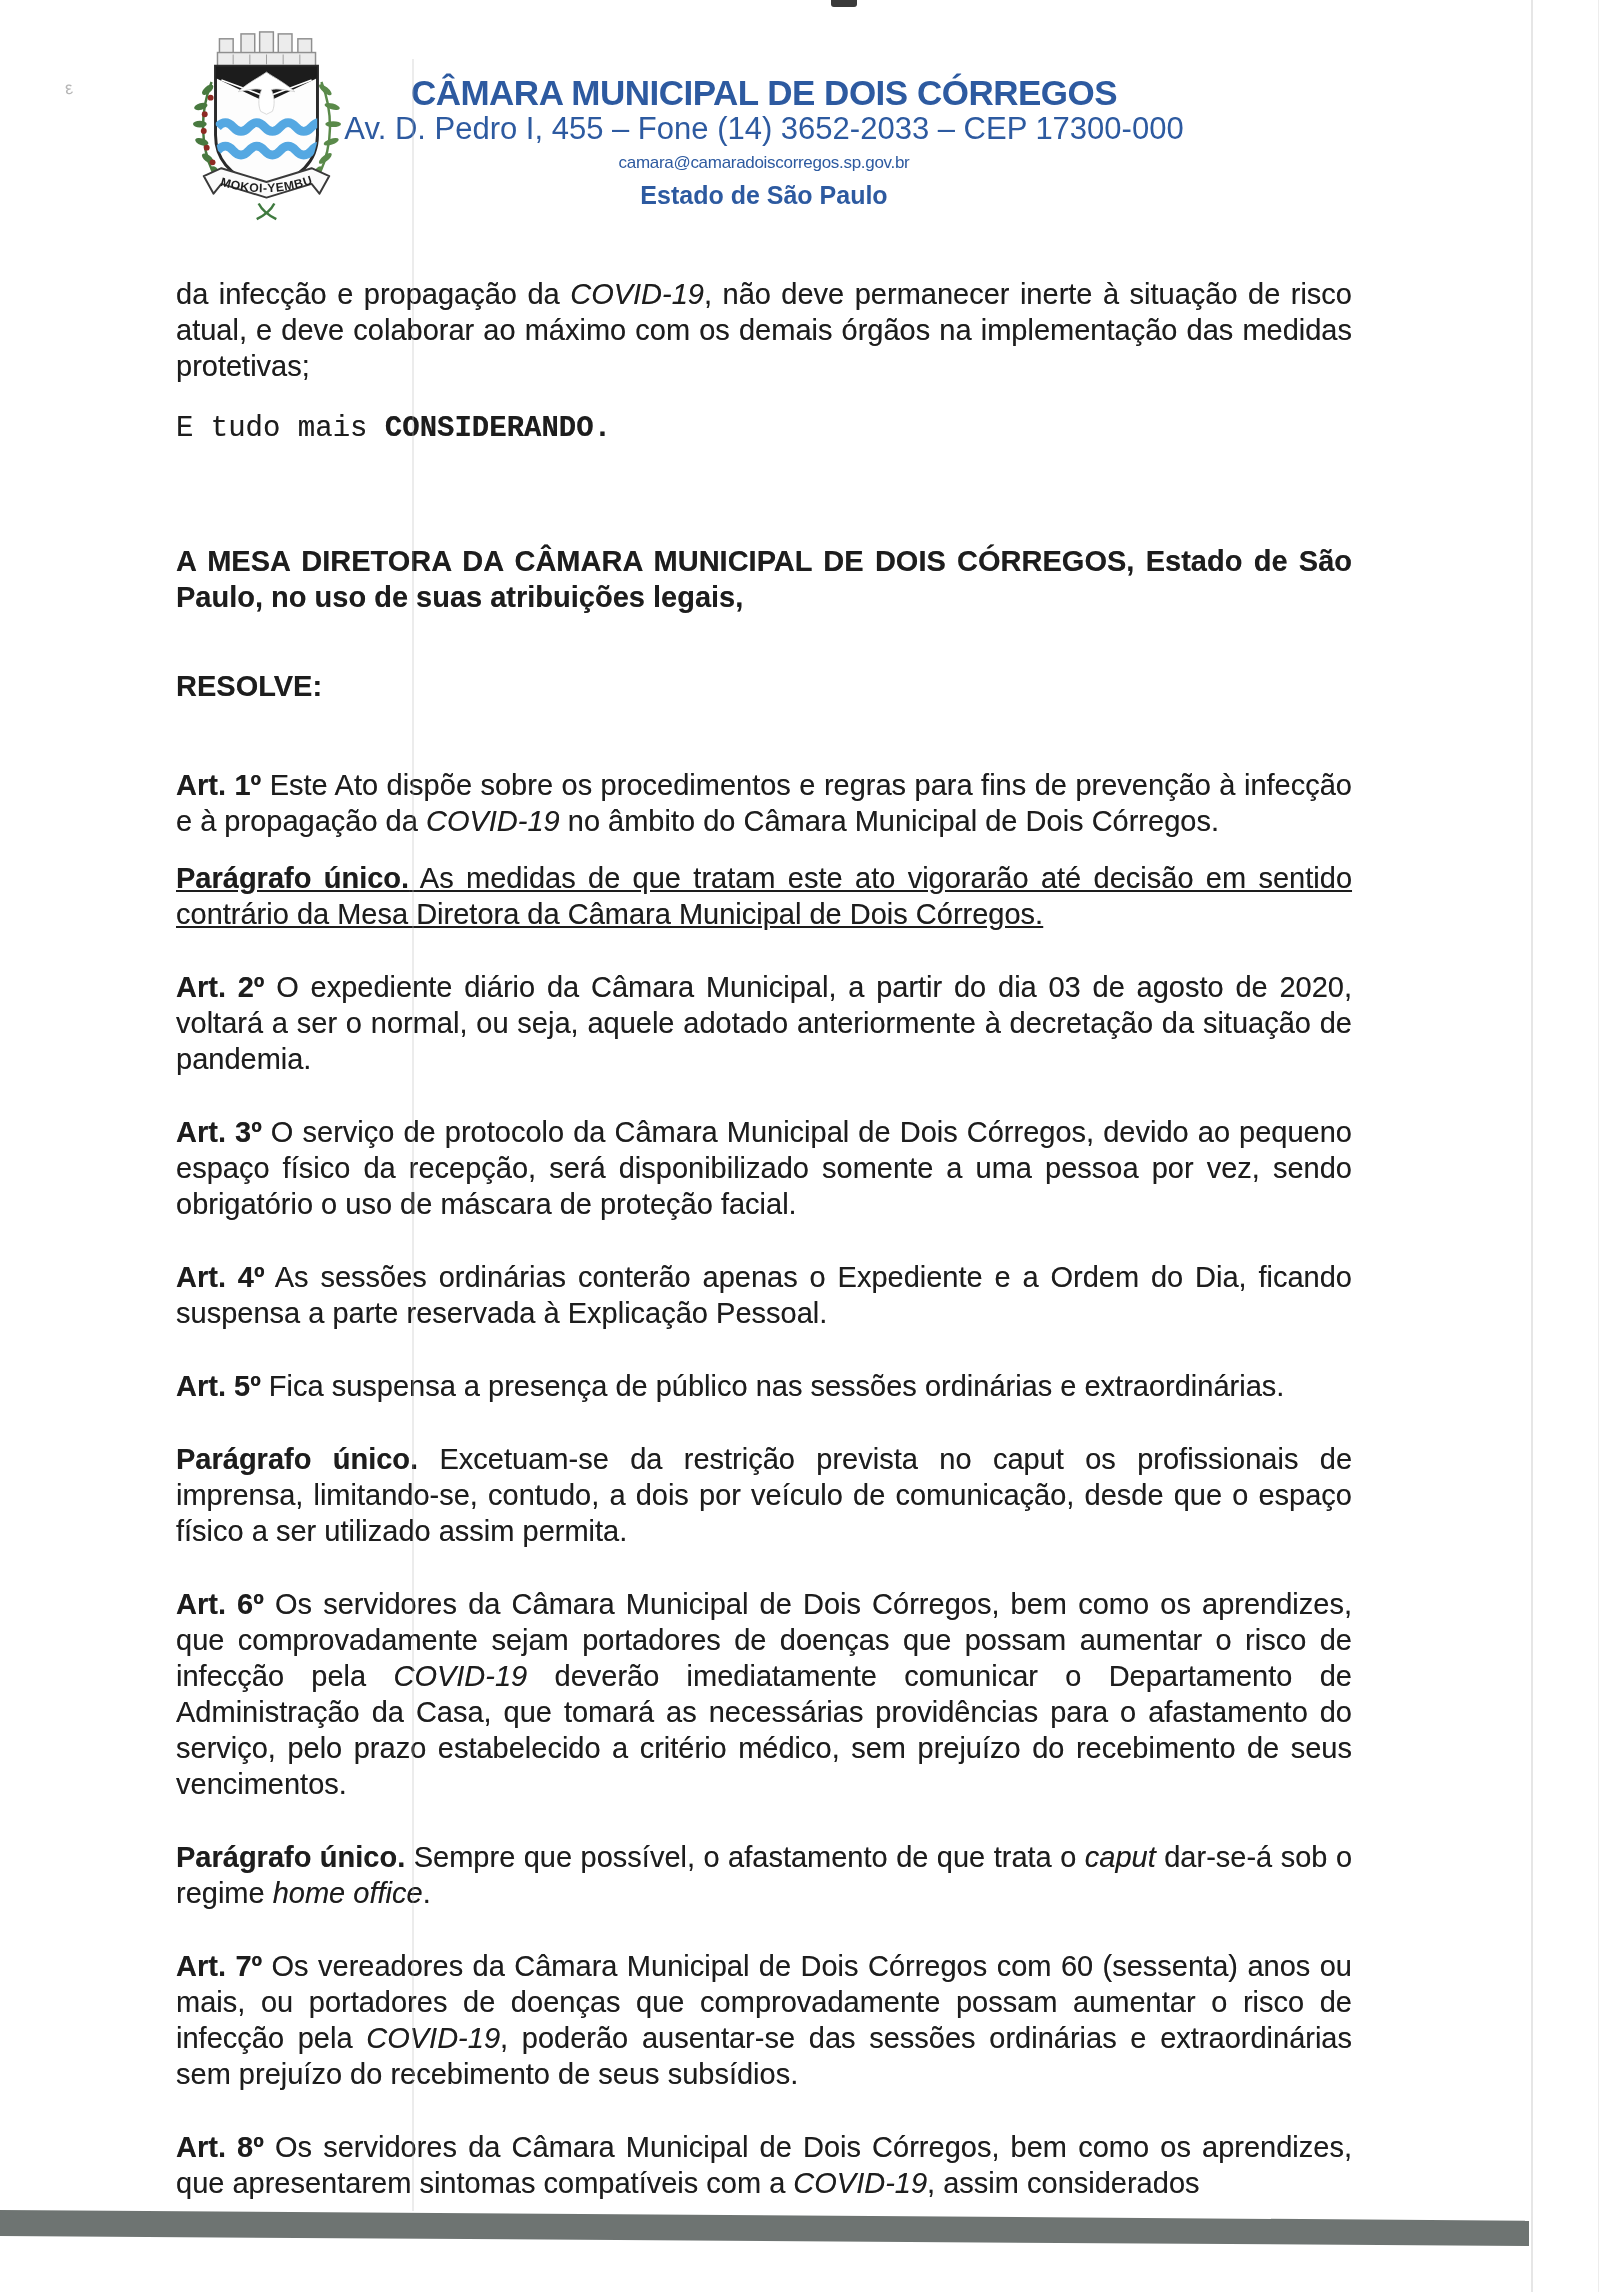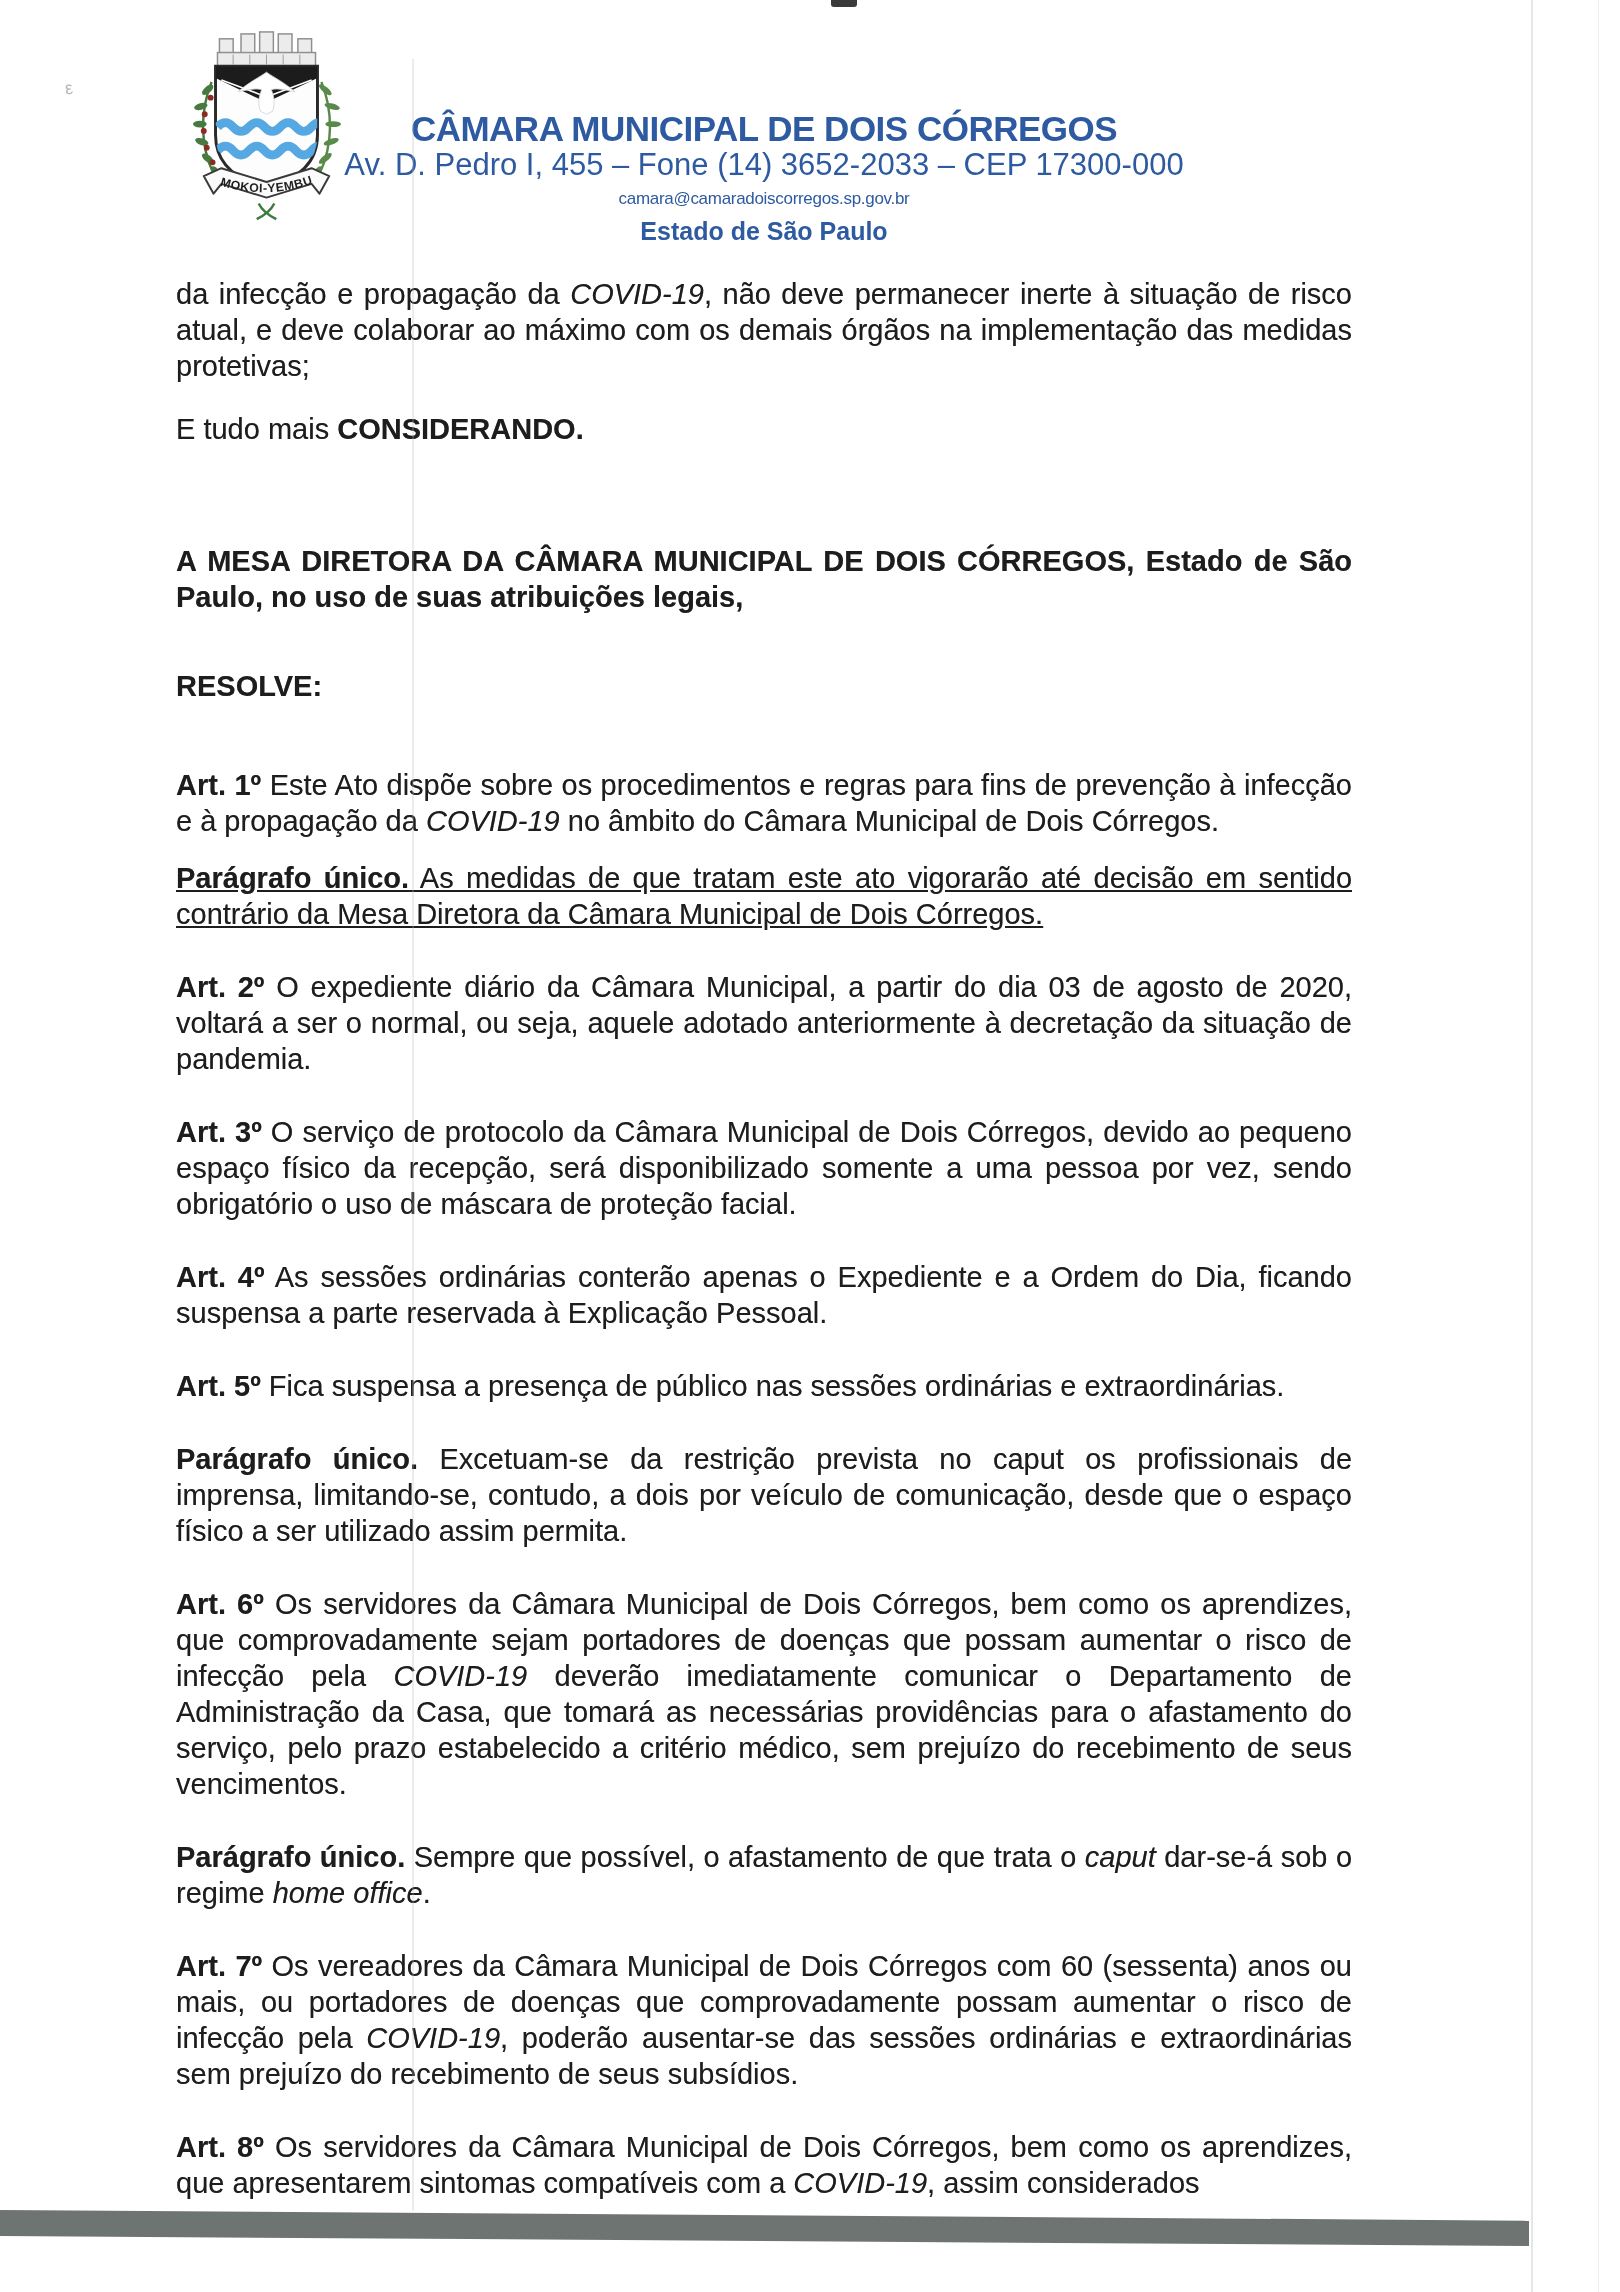--- a/index.html
+++ b/index.html
@@ -8,37 +8,37 @@
     width:1620px;height:2293px;
     background:#ffffff;
     overflow:hidden;
     font-family:"Liberation Sans",sans-serif;
     color:var(--text-color,#1d1d1d);
   }
   
   .letterhead{position:absolute;left:176px;top:73px;width:1176px;text-align:center;}
   .org-name{
     font-size:35px;font-weight:bold;line-height:39px;
-    letter-spacing:-0.5px;color:var(--accent-blue,#2d5aa0);margin-top:36px;
+    letter-spacing:-0.5px;color:var(--accent-blue,#2d5aa0);
   }
   .addr-line{font-size:31px;line-height:34px;color:var(--accent-blue,#2d5aa0);}
   .email-line{font-size:17px;line-height:33px;letter-spacing:-0.3px;color:var(--accent-blue,#2d5aa0);}
   .state-line{font-size:25px;line-height:33px;font-weight:bold;color:var(--accent-blue,#2d5aa0);}
   .logo{position:absolute;left:188px;top:29px;}
   
   .doc-body{
     position:absolute;left:176px;top:276px;width:1176px;
     font-size:29px;line-height:36px;
     text-align:justify;
     text-shadow:0 0 0.6px rgba(25,25,25,0.5);
     hyphens:none;
   }
   .doc-body p{margin:0;}
   .doc-body p + p{margin-top:37px;}
-  .doc-body p:nth-child(2){margin-top:26.5px;}
+  .doc-body p:nth-child(2){margin-top:26.5px;font-family:Liberation Mono, monospace;}
   .doc-body p:nth-child(3){margin-top:96px;}
   .doc-body p:nth-child(4){margin-top:53px;}
   .doc-body p:nth-child(5){margin-top:63px;}
   .doc-body p:nth-child(6){margin-top:21.6px;text-decoration:underline;}
   .b{font-weight:bold;}
   .i{font-style:italic;}
   .n{font-style:normal;}
   
   .fold-line{position:absolute;left:412px;top:59px;width:2px;height:2152px;background:rgba(185,185,185,0.28);}
   .edge-line-1{position:absolute;left:1531px;top:0;width:2px;height:2293px;background:rgba(200,200,200,0.45);}

